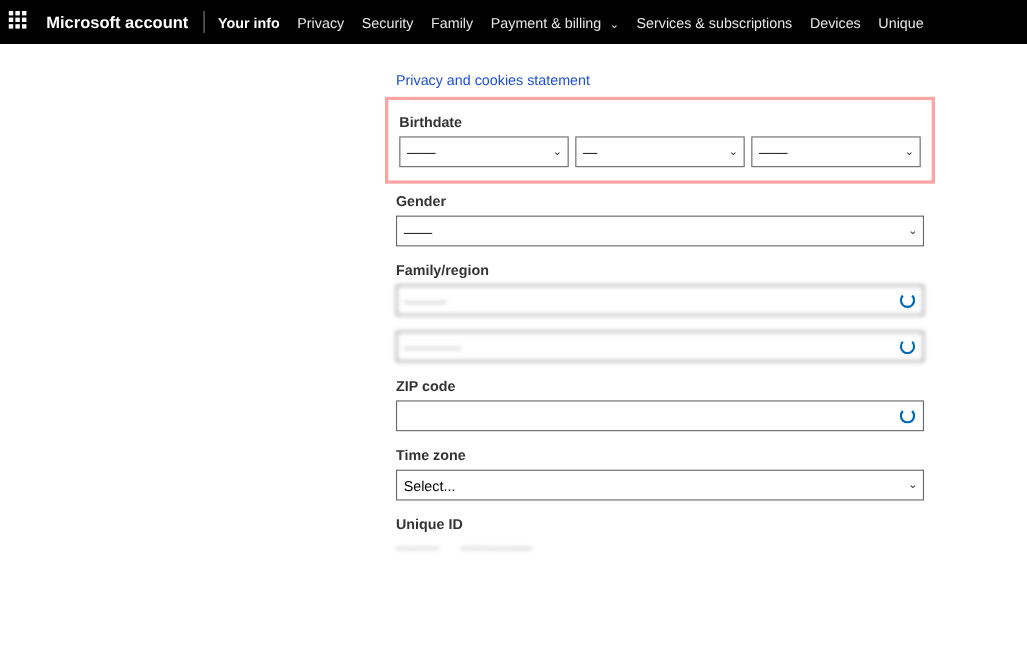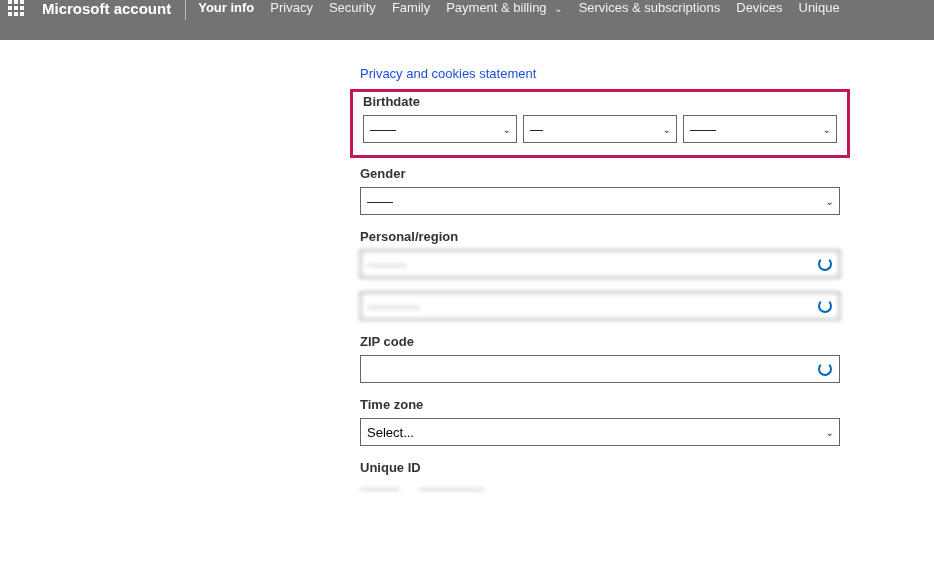--- a/index.html
+++ b/index.html
@@ -1,22 +1,22 @@
 <!DOCTYPE html>
 <html><head>
   <meta charset="utf-8">
   <style>
     * { margin: 0; padding: 0; box-sizing: border-box; font-family: "Segoe UI", Arial, sans-serif; }
     body { background: #fff; width: 934px; }
     
     .top-nav {
-      background: #737373;
+      background: #000000;
       height: 40px;
       display: flex;
-      align-items: flex-start;
+      align-items: center;
       padding: 0 8px;
       color: #fff;
       font-size: 13px;
     }
     .waffle {
       width: 20px;
       height: 20px;
       display: grid;
       grid-template-columns: repeat(3, 4px);
       grid-template-rows: repeat(3, 4px);
@@ -32,22 +32,22 @@
     .chevron-down { font-size: 10px; margin-left: 4px; }
     
     .content {
       padding: 24px 0 40px 360px;
       max-width: 840px;
     }
     .page-title { font-size: 28px; font-weight: 300; color: #333; margin-bottom: 18px; }
     .privacy-link { color: #1d4ed8; font-size: 13px; cursor: pointer; display: inline-block; margin-bottom: 8px; }
     
     .highlight-box {
-      border: 3px solid #be185d;
-      padding: 2px 10px 12px 10px;
+      border: 3px solid #fca5a5;
+      padding: 12px 10px 12px 10px;
       margin: 0 -10px 8px -10px;
     }
     
     .field-group { margin-bottom: 14px; }
     .field-label { font-size: 13px; font-weight: 600; color: #333; margin-bottom: 6px; display: block; }
     
     .select-row { display: flex; gap: 6px; }
     .select-box, .input-box {
       border: 1px solid #666;
       background: #fff;
@@ -140,21 +140,21 @@
     <label class="field-label">Gender</label>
     <div class="select-wrap full">
       <select class="select-box">
         <option class="blur-lite">——</option>
       </select>
       <span class="select-caret">⌄</span>
     </div>
   </div>
 
   <div class="field-group">
-    <label class="field-label">Personal/region</label>
+    <label class="field-label">Family/region</label>
     <div class="select-wrap full">
       <input class="input-box blur-lite" value="———" style="">
       <span class="loading-icon"></span>
     </div>
   </div>
 
   <div class="field-group">
     <div class="select-wrap full">
       <input class="input-box blur-lite" value="————" style="">
       <span class="loading-icon"></span>

